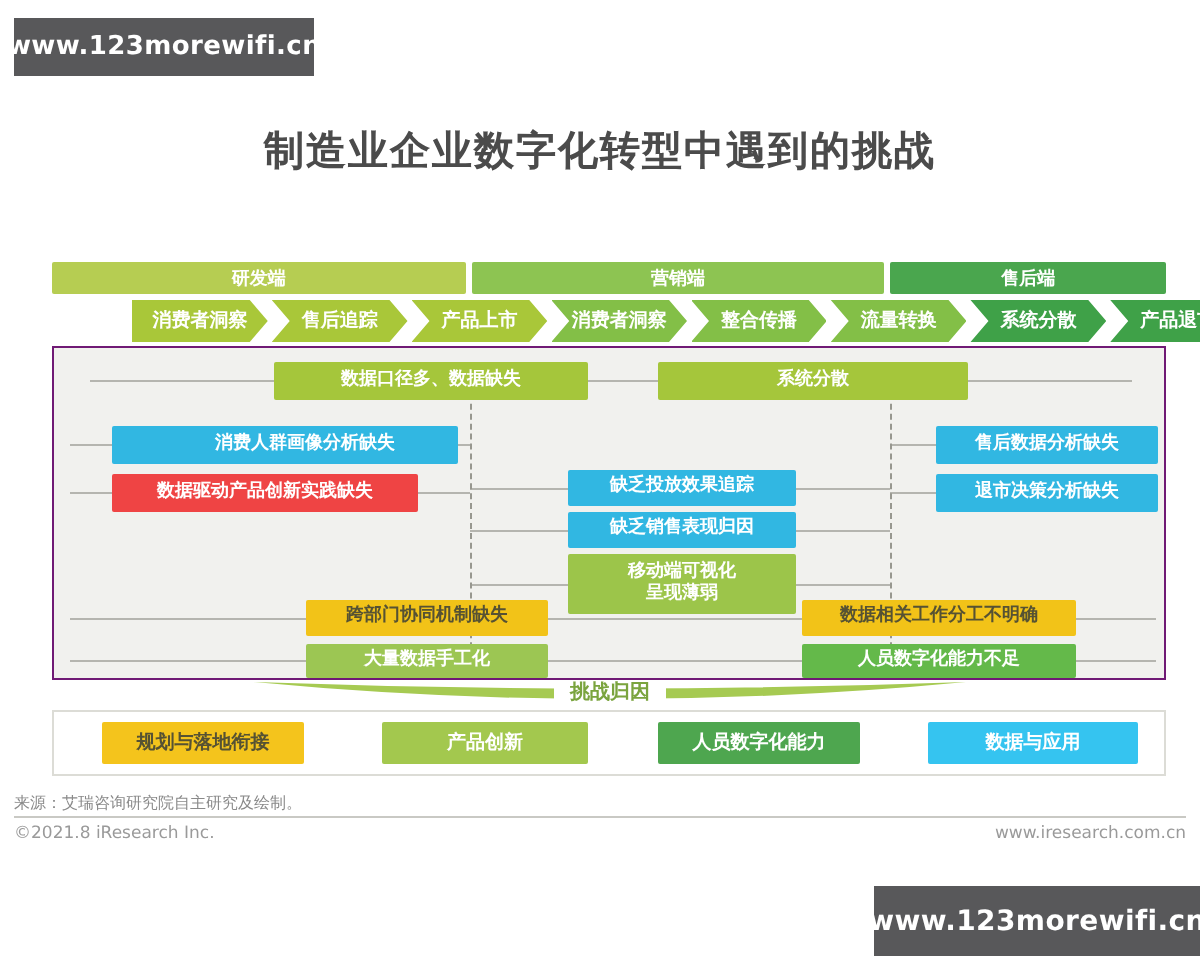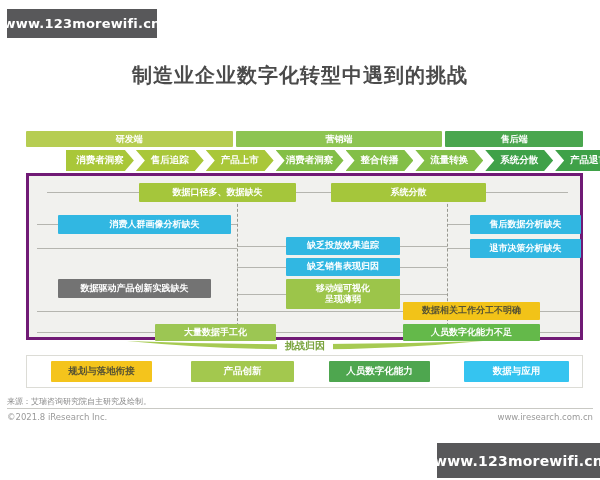--- a/index.html
+++ b/index.html
@@ -22,21 +22,21 @@
   .band-1{flex:3;}.band-2{flex:3;}.band-3{flex:2;}
   .steps{position:absolute;left:26px;top:150px;width:557px;height:21px;display:flex;gap:2px;padding-left:40px;}
   .step{
     flex:1;display:flex;align-items:center;justify-content:center;color:#fff;
     font-size:9.5px;font-weight:bold;
     clip-path:polygon(0 0,calc(100% - 9px) 0,100% 50%,calc(100% - 9px) 100%,0 100%,9px 50%);
   }
   .step.first{clip-path:polygon(0 0,calc(100% - 9px) 0,100% 50%,calc(100% - 9px) 100%,0 100%);}
   .panel{
     position:absolute;left:26px;top:173px;width:557px;height:167px;
-    background:#f1f1ee;border:3px solid #701a75;box-sizing:border-box;
+    background:#f1f1ee;border:1px solid #701a75;box-sizing:border-box;
   }
   .hline{position:absolute;height:1px;background:#b5b5af;}
   .vdash{position:absolute;width:0;border-left:1px dashed #97978f;top:13px;height:147px;}
   .pbox{
     position:absolute;display:flex;align-items:center;justify-content:center;
     color:#fff;font-size:9px;font-weight:bold;text-align:center;line-height:1.25;
     white-space:pre-line;border-radius:1px;
   }
   .swoosh{position:absolute;left:125px;top:339px;width:360px;height:15px;text-decoration:underline;}
   .swoosh svg{position:absolute;left:0;top:0;}
@@ -99,30 +99,31 @@
     <div class="hline" style="top:135px;left:8px;width:543px;"></div>
     <div class="hline" style="top:156px;left:8px;width:543px;"></div>
 
     <div class="vdash" style="left:208px;"></div>
     <div class="vdash" style="left:418px;"></div>
 
     <div class="pbox" style="left: 110px; top: 7px; width: 157px; height: 19px; background: rgb(165, 198, 59);">数据口径多、数据缺失</div>
     <div class="pbox" style="left: 302px; top: 7px; width: 155px; height: 19px; background: rgb(165, 198, 59);">系统分散</div>
 
     <div class="pbox" style="left: 29px; top: 39px; width: 153px; height: 19px; background: rgb(49, 183, 226); padding-left: 20px;">消费人群画像分析缺失</div>
-    <div class="pbox" style="left: 29px; top: 63px; width: 153px; height: 19px; background: #737373; margin-top: 40px;">数据驱动产品创新实践缺失</div>
+    <div class="pbox" style="left: 29px; top: 63px; width: 153px; height: 19px; background: #ef4444;">数据驱动产品创新实践缺失</div>
 
     <div class="pbox" style="left: 441px; top: 39px; width: 111px; height: 19px; background: rgb(49, 183, 226);">售后数据分析缺失</div>
     <div class="pbox" style="left: 441px; top: 63px; width: 111px; height: 19px; background: rgb(49, 183, 226);">退市决策分析缺失</div>
 
     <div class="pbox" style="left: 257px; top: 61px; width: 114px; height: 18px; background: rgb(49, 183, 226);">缺乏投放效果追踪</div>
     <div class="pbox" style="left: 257px; top: 82px; width: 114px; height: 18px; background: rgb(49, 183, 226);">缺乏销售表现归因</div>
     <div class="pbox" style="left: 257px; top: 103px; width: 114px; height: 30px; background: rgb(156, 197, 74);">移动端可视化
 呈现薄弱</div>
 
+    <div class="pbox" style="left: 126px; top: 126px; width: 121px; height: 18px; background: rgb(242, 195, 24); color: rgb(86, 82, 51);">跨部门协同机制缺失</div>
     <div class="pbox" style="left: 126px; top: 148px; width: 121px; height: 17px; background: rgb(156, 198, 83); color: rgb(255, 255, 255);">大量数据手工化</div>
 
     <div class="pbox" style="left: 374px; top: 126px; width: 137px; height: 18px; background: rgb(242, 195, 24); color: rgb(86, 82, 51);">数据相关工作分工不明确</div>
     <div class="pbox" style="left: 374px; top: 148px; width: 137px; height: 17px; background: rgb(100, 185, 74); color: rgb(255, 255, 255);">人员数字化能力不足</div>
   </div>
 
   <div class="swoosh">
     <svg width="360" height="15" viewBox="0 0 360 15">
       <path d="M2,2 Q180,19 358,2 Q180,8.5 2,2 Z" fill="#a6ca52"></path>
     </svg>

